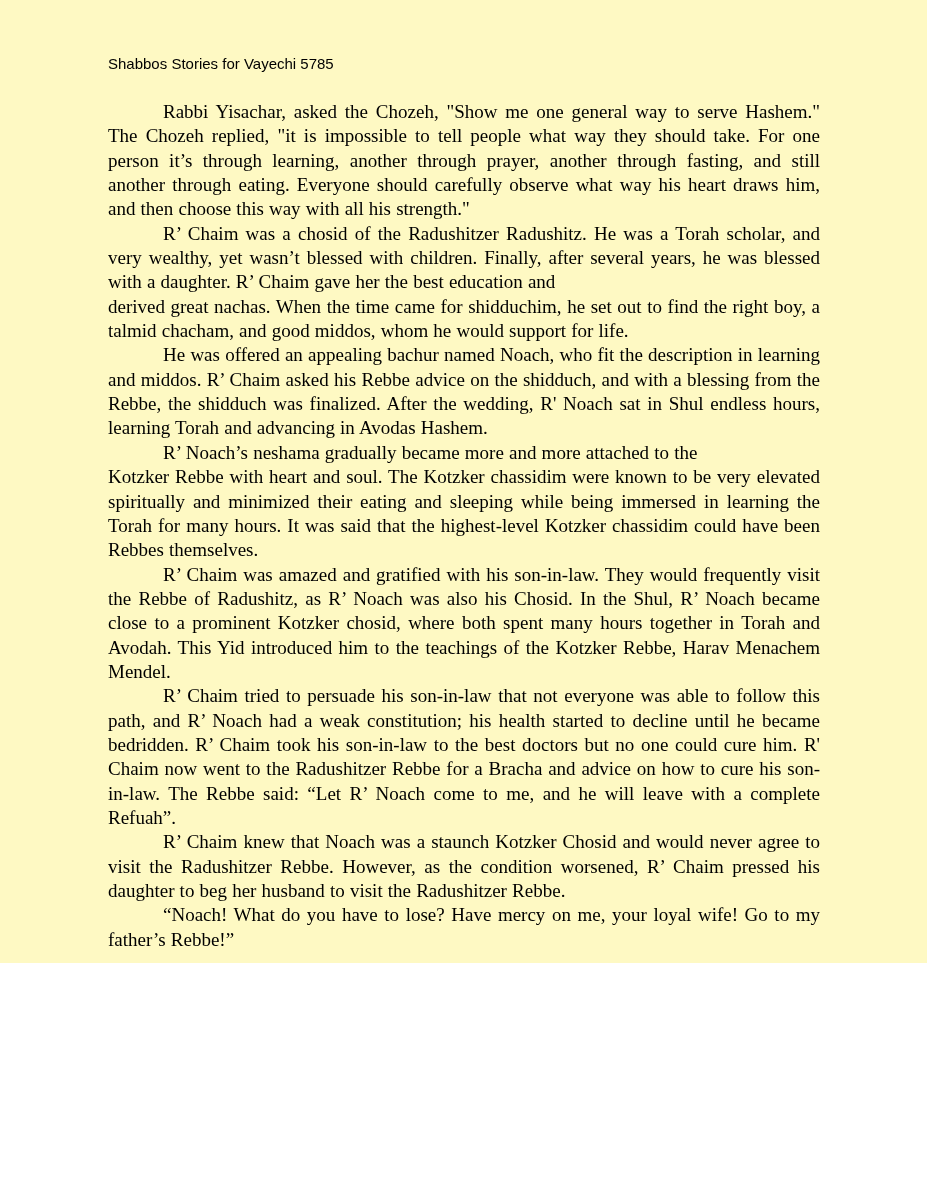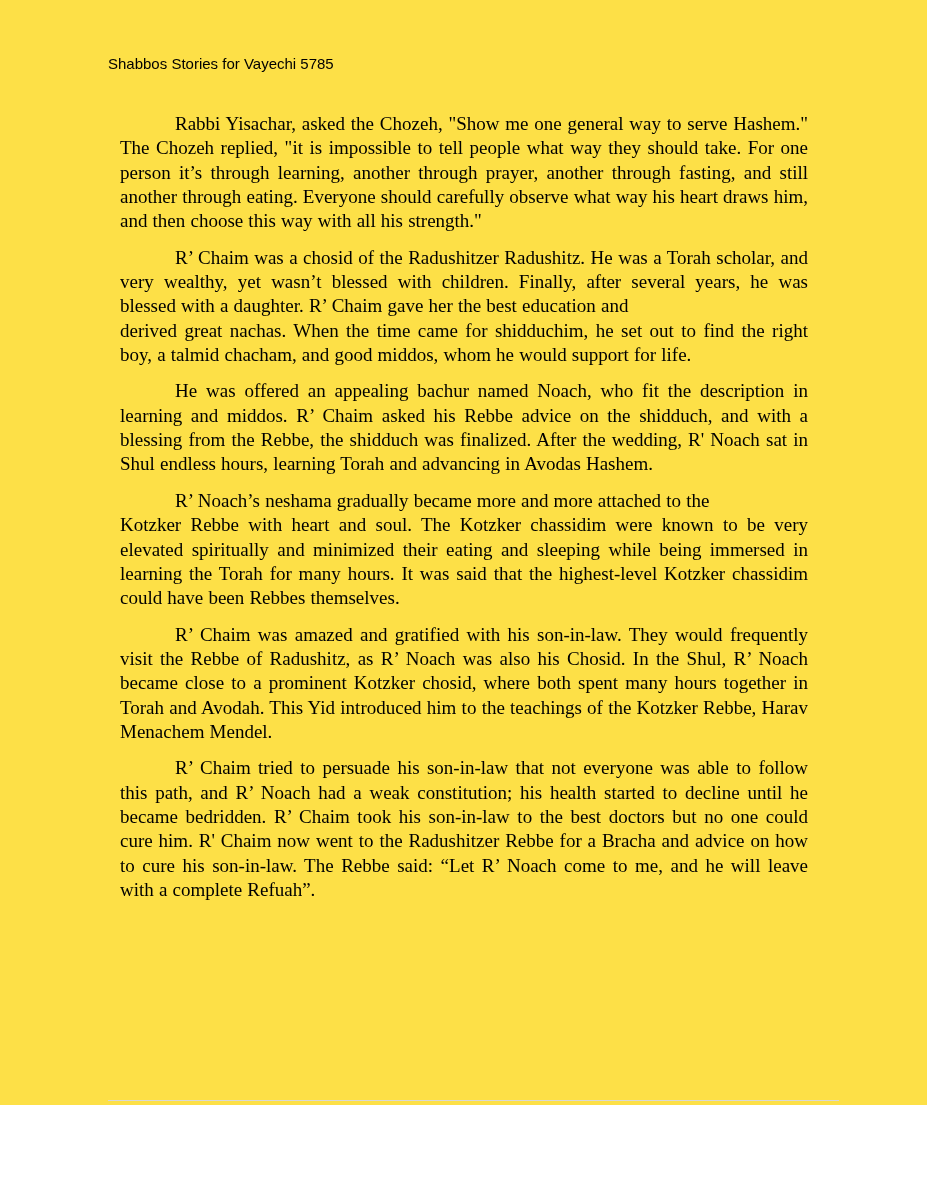--- a/index.html
+++ b/index.html
@@ -3,41 +3,41 @@
 <meta charset="utf-8">
 <style>
   html, body {
     margin: 0;
     padding: 0;
     background: #ffffff;
   }
   .page {
     position: relative;
     width: 927px;
-    height: 1105px;
-    background: #fde047;
+    height: 963px;
+    background: #fef9c3;
     overflow: hidden;
   }
   .doc-header {
     position: absolute;
     left: 108px;
     top: 55px;
     font-family: "Liberation Sans", sans-serif;
     font-size: 15px;
     line-height: 18px;
     color: #000000;
   }
   .doc-body {
     position: absolute;
     left: 108px;
     top: 100px;
     width: 712px;
   }
   .para {
-    margin: 12px;
+    margin: 0;
     font-family: "Liberation Serif", serif;
     font-size: 19px;
     line-height: 24.35px;
     color: #000000;
     text-align: justify;
     text-indent: 55px;
     white-space: pre-wrap;
     word-spacing: 0.4px;
   }
   .footer-rule {
@@ -82,20 +82,22 @@
 
   <div class="doc-body">
     <p class="para">Rabbi Yisachar, asked the Chozeh, "Show me one general way to serve Hashem." The Chozeh replied, "it is impossible to tell people what way they should take. For one person it’s through learning, another through prayer, another through fasting, and still another through eating. Everyone should carefully observe what way his heart draws him, and then choose this way with all his strength."</p>
     <p class="para">R’ Chaim was a chosid of the Radushitzer Radushitz. He was a Torah scholar, and very wealthy, yet wasn’t blessed with children. Finally, after several years, he was blessed with a daughter. R’ Chaim gave her the best education and
 derived great nachas. When the time came for shidduchim, he set out to find the right boy, a talmid chacham, and good middos, whom he would support for life.</p>
     <p class="para">He was offered an appealing bachur named Noach, who fit the description in learning and middos. R’ Chaim asked his Rebbe advice on the shidduch, and with a blessing from the Rebbe, the shidduch was finalized. After the wedding, R' Noach sat in Shul endless hours, learning Torah and advancing in Avodas Hashem.</p>
     <p class="para">R’ Noach’s neshama gradually became more and more attached to the
 Kotzker Rebbe with heart and soul. The Kotzker chassidim were known to be very elevated spiritually and minimized their eating and sleeping while being immersed in learning the Torah for many hours. It was said that the highest-level Kotzker chassidim could have been Rebbes themselves.</p>
     <p class="para">R’ Chaim was amazed and gratified with his son-in-law. They would frequently visit the Rebbe of Radushitz, as R’ Noach was also his Chosid. In the Shul, R’ Noach became close to a prominent Kotzker chosid, where both spent many hours together in Torah and Avodah. This Yid introduced him to the teachings of the Kotzker Rebbe, Harav Menachem Mendel.</p>
     <p class="para">R’ Chaim tried to persuade his son-in-law that not everyone was able to follow this path, and R’ Noach had a weak constitution; his health started to decline until he became bedridden. R’ Chaim took his son-in-law to the best doctors but no one could cure him. R' Chaim now went to the Radushitzer Rebbe for a Bracha and advice on how to cure his son-in-law. The Rebbe said: “Let R’ Noach come to me, and he will leave with a complete Refuah”.</p>
+    <p class="para">R’ Chaim knew that Noach was a staunch Kotzker Chosid and would never agree to visit the Radushitzer Rebbe. However, as the condition worsened, R’ Chaim pressed his daughter to beg her husband to visit the Radushitzer Rebbe.</p>
+    <p class="para">“Noach! What do you have to lose? Have mercy on me, your loyal wife! Go to my father’s Rebbe!”</p>
   </div>
 
   <div class="footer-rule"></div>
 
   <div class="footer-text">
     <span class="pnum">9</span><span class="psep">|</span><span class="plabel">P a g e</span>
   </div>
 
 </div>
 

